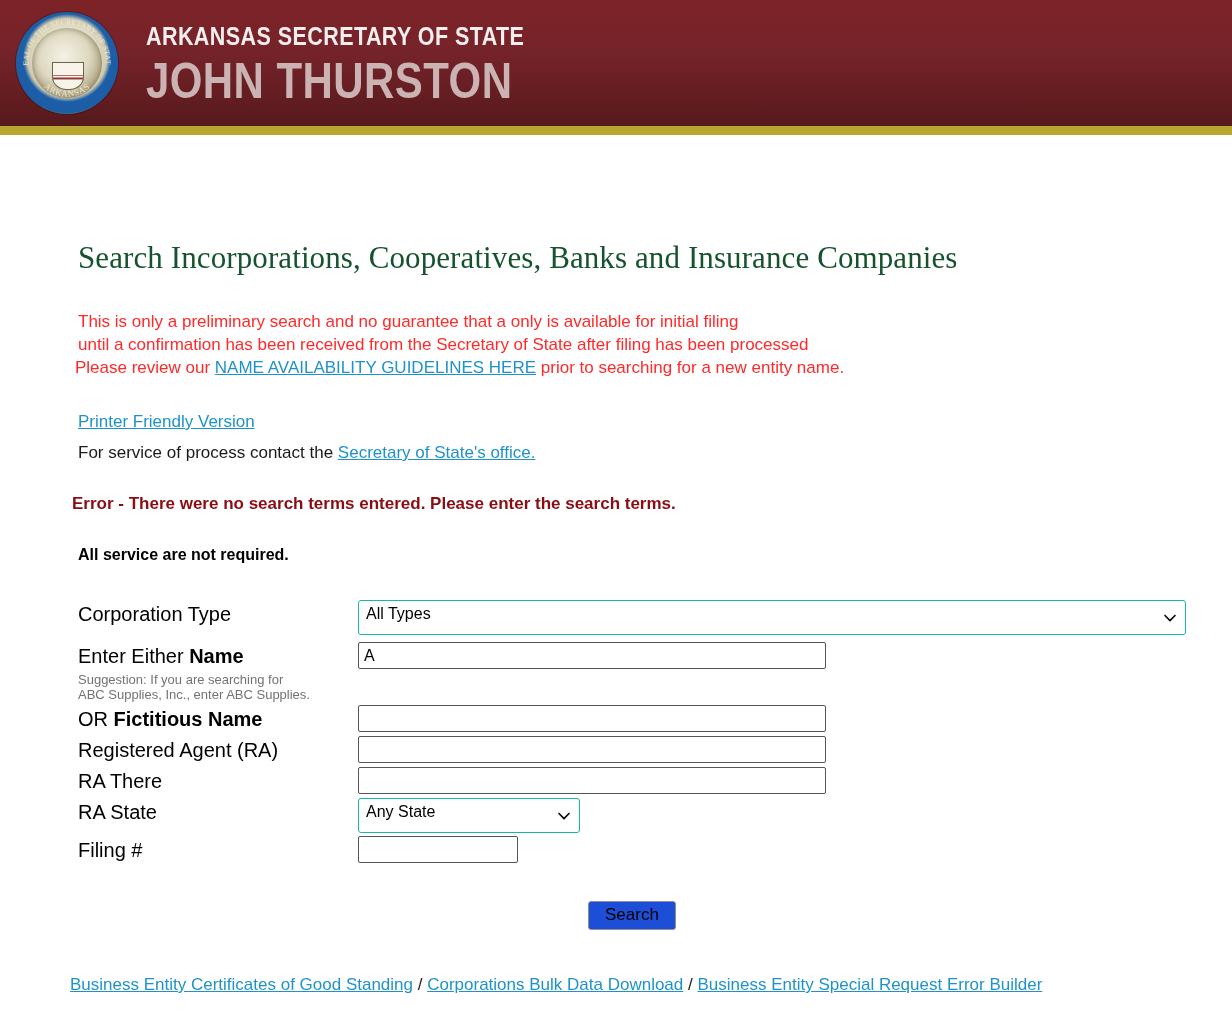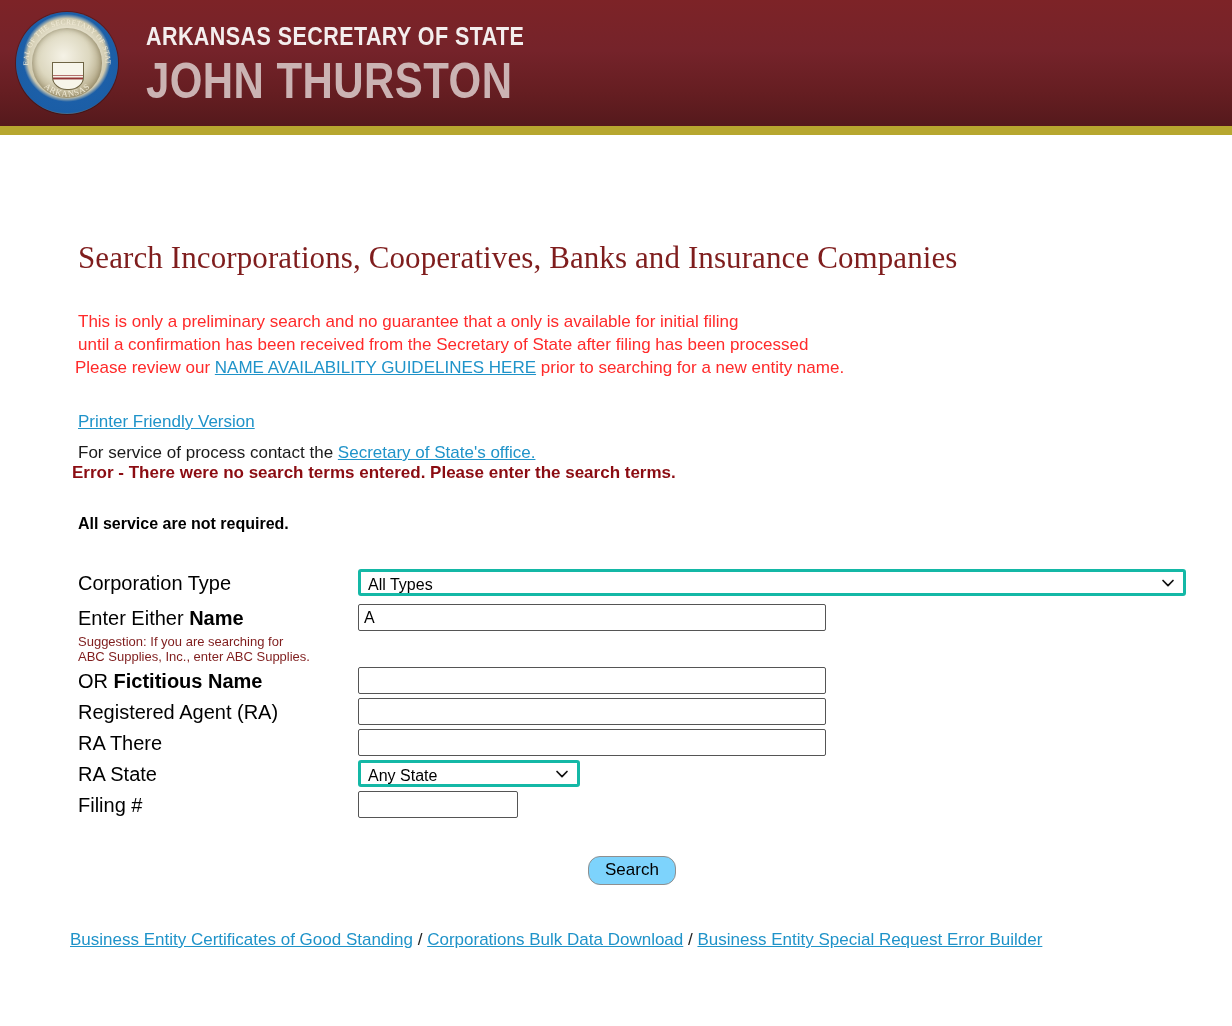--- a/index.html
+++ b/index.html
@@ -92,21 +92,21 @@
     background: #b7a72f;
   }
 
   
   .content {
     position: relative;
     padding-left: 78px;
     padding-right: 24px;
   }
   .page-title {
-    color: #7f1d1d;
+    color: #14532d;
     font-family: "Liberation Serif", serif;
     font-size: 31px;
     font-weight: normal;
     margin: 0;
     padding-top: 105px;
     letter-spacing: .1px;
   }
   .preamble {
     margin-top: 34px;
     color: #ff2a2a;
@@ -124,20 +124,21 @@
   .printer-link-row {
     margin-top: 33px;
     font-size: 17px;
   }
   .service-row {
     margin-top: 11px;
     font-size: 17px;
     color: #1a1a1a;
   }
   .error-row {
+    margin-top: 31px;
     margin-left: -6px;
     color: #8b0c12;
     font-size: 17px;
     font-weight: bold;
   }
   .required-row {
     margin-top: 32px;
     color: #000;
     font-size: 16px;
     font-weight: bold;
@@ -157,21 +158,21 @@
     width: 280px;
     font-size: 20px;
     color: #000;
     line-height: 28px;
     flex: 0 0 280px;
   }
   .fld-label b { font-weight: bold; }
   .suggestion {
     font-size: 13px;
     line-height: 15px;
-    color: #7f1d1d;
+    color: #737373;
     width: 290px;
     margin-top: 2px;
   }
   .fld-ctl { flex: 1 1 auto; }
 
   input.txt {
     box-sizing: border-box;
     height: 27px;
     width: 468px;
     border: 1px solid #555;
@@ -181,22 +182,22 @@
     font-family: "Liberation Sans", sans-serif;
     padding: 2px 5px;
     color: #000;
     outline: none;
   }
   input.txt.narrow { width: 160px; }
 
   .sel {
     box-sizing: border-box;
     position: relative;
-    height: 27px;
-    border: 3px solid #14b8a6;
+    height: 35px;
+    border: 1px solid #14b8a6;
     border-radius: 3px;
     background: #fff;
     font-size: 16px;
     color: #000;
     line-height: 25px;
     padding-left: 7px;
     padding-right: 26px;
     cursor: default;
     white-space: nowrap;
     overflow: hidden;
@@ -216,23 +217,23 @@
   .row-gap-2 { margin-top: 3px; }
 
   .search-btn-wrap {
     margin-top: 37px;
     padding-left: 510px;
   }
   button.search-btn {
     font-family: "Liberation Sans", sans-serif;
     font-size: 17px;
     color: #000;
-    background: #7dd3fc;
+    background: #1d4ed8;
     border: 1px solid #8f8f8f;
-    border-radius: 12px;
+    border-radius: 3px;
     padding: 3px 16px 4px 16px;
     cursor: pointer;
   }
 
   .footer-links {
     margin-top: 45px;
     margin-left: -8px;
     font-size: 17px;
     color: #222;
     white-space: nowrap;

